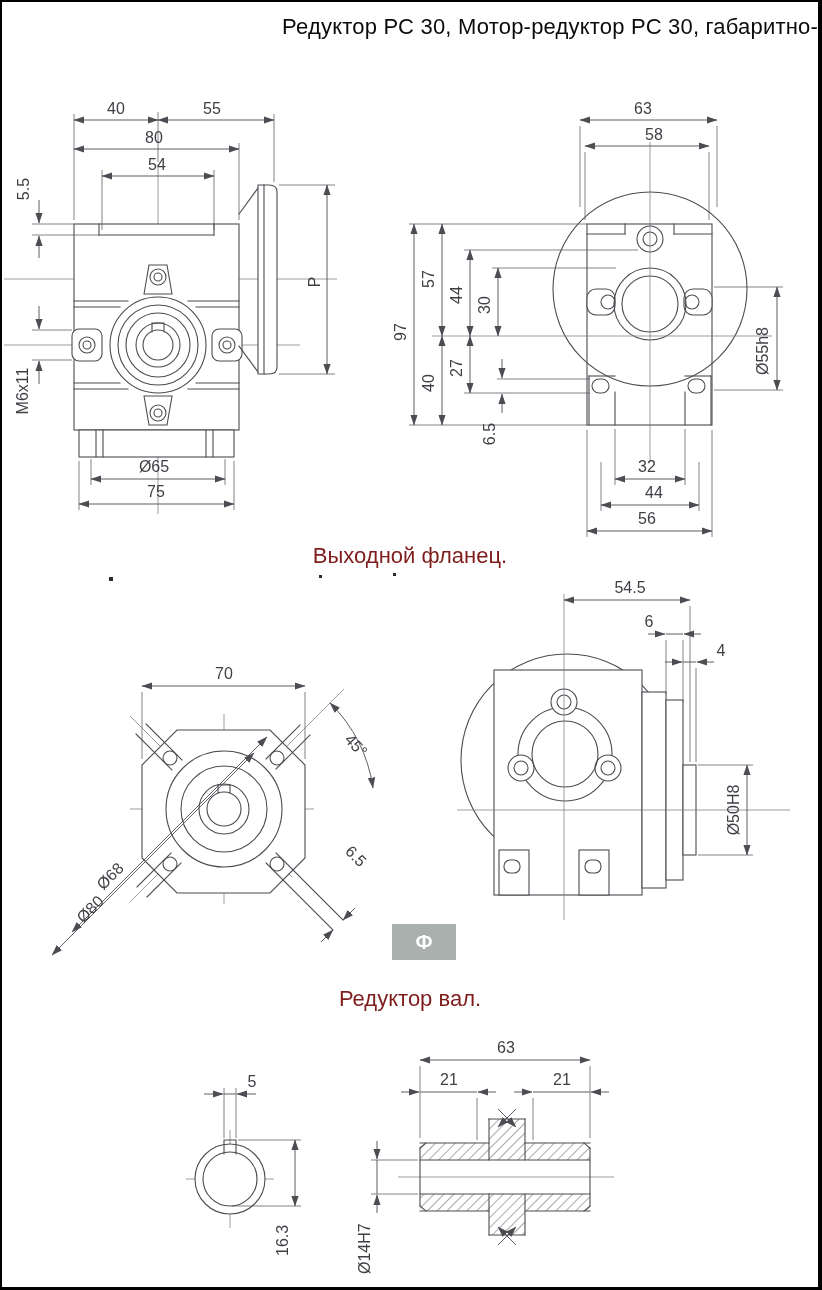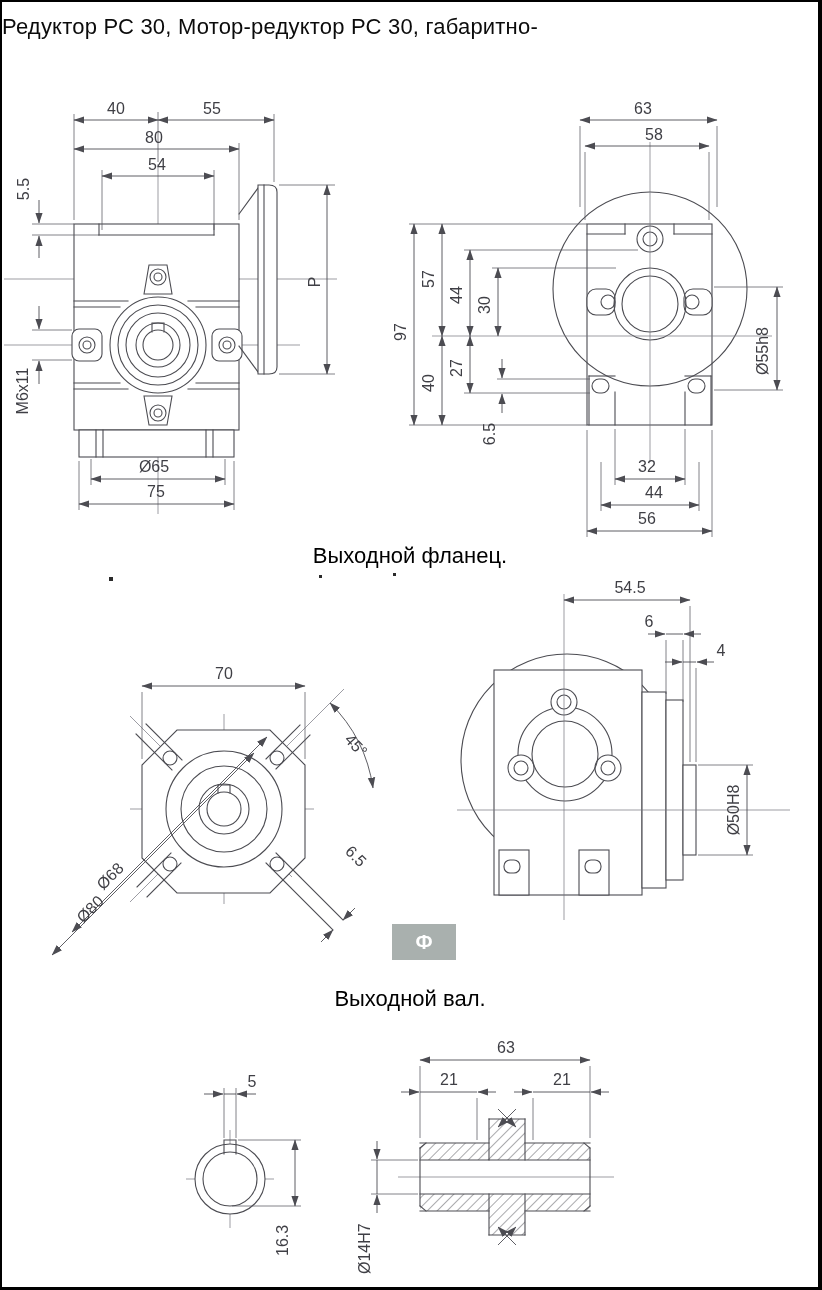--- a/index.html
+++ b/index.html
@@ -4,26 +4,26 @@
 <style>
   html,body{margin:0;padding:0;background:#e8e8e8;}
   .page{
     position:relative;width:822px;height:1290px;background:#ffffff;
     box-sizing:border-box;
     border-left:2px solid #000;border-top:2px solid #000;
     border-right:4px solid #000;border-bottom:3px solid #000;
     font-family:"Liberation Sans", sans-serif;overflow:hidden;
   }
   .title{
-    position:absolute;top:10px;left:0;width:100%;text-align:left;
+    position:absolute;top:10px;left:0;width:100%;text-align:right;
     font-size:22px;line-height:29px;color:#0b0b0b;letter-spacing:0.2px;
   }
   .sec-title{
     position:absolute;left:0;width:100%;text-align:center;
-    font-size:22px;color:#000000;
+    font-size:22px;color:#7f1d1d;
   }
   #sec-flange{top:541px;}
   #sec-shaft{top:984px;}
   .badge{
     position:absolute;left:390px;top:922px;width:64px;height:36px;
     display:flex;align-items:center;justify-content:center;
     font-size:20px;font-weight:bold;
   }
   .dot{position:absolute;background:#2a2a2a;}
   #dot1{left:107px;top:575px;width:4px;height:4px;}
@@ -41,21 +41,21 @@
 </head>
 <body>
 
 <div class="page">
 
   <div class="title">
     <div>Редуктор РС 30, Мотор-редуктор РС 30, габаритно-</div>
   </div>
 
   <div id="sec-flange" class="sec-title">Выходной фланец.</div>
-  <div id="sec-shaft" class="sec-title">Выходной вал.</div>
+  <div id="sec-shaft" class="sec-title">Редуктор вал.</div>
 
   <div class="dot" id="dot1"></div>
   <div class="dot" id="dot2"></div>
   <div class="dot" id="dot3"></div>
 
   <div class="badge" style="background:#a9b0ae;color:#ffffff;">
     <span>Ф</span>
   </div>
 
   <svg width="822" height="1290" viewBox="0 0 822 1290">

